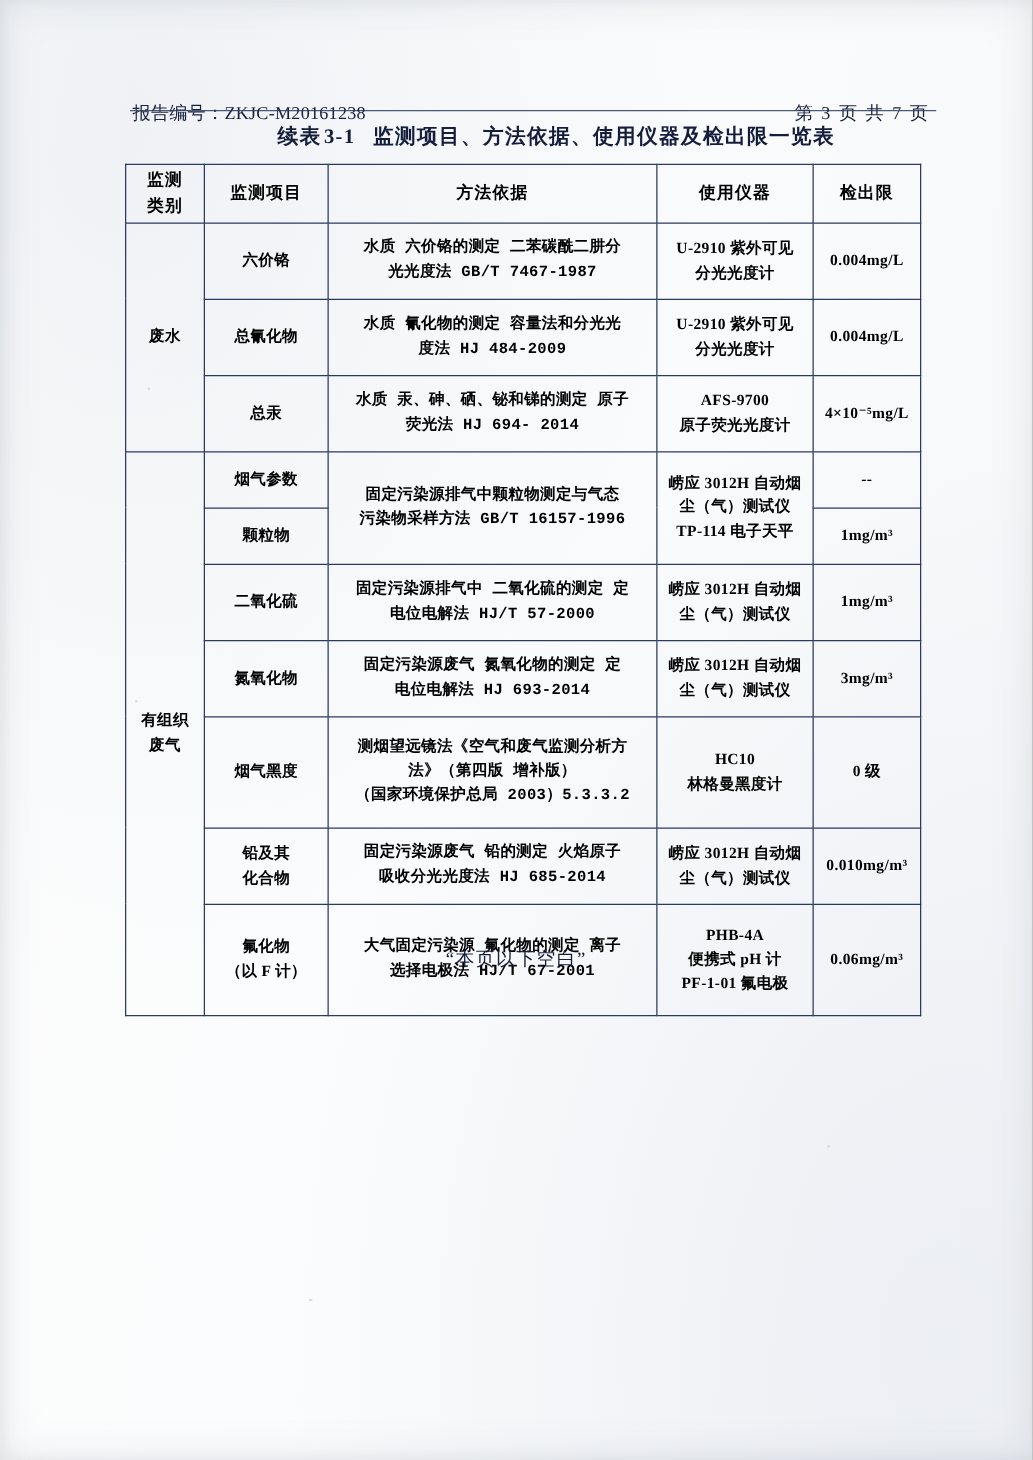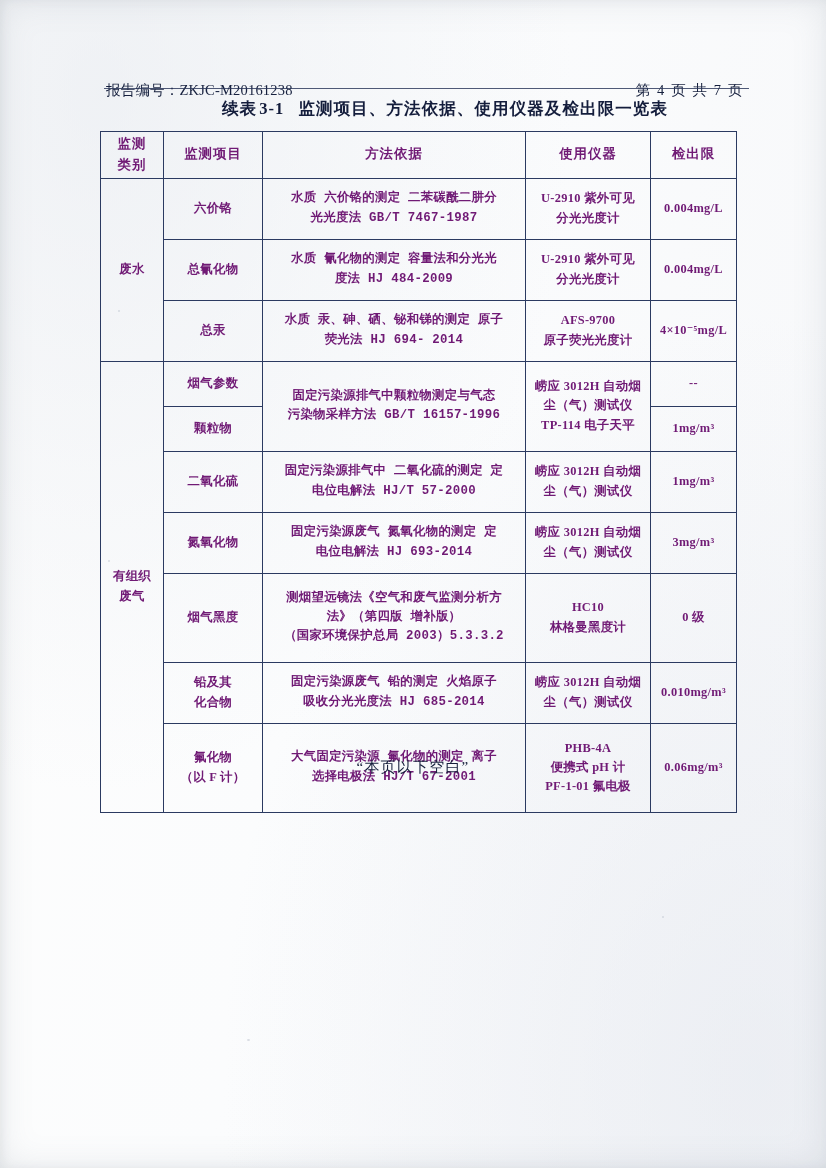--- a/index.html
+++ b/index.html
@@ -86,21 +86,21 @@
   .table-title .tt-num { margin: 0 14px 0 2px; }
 
   
   .tbl {
     position: absolute;
     left: 100px;
     top: 131px;
     width: 636px;
     border-collapse: collapse;
     table-layout: fixed;
-    color: #701a75;
+    color: #000000;
     padding-left: 40px;
   }
   .tbl td, .tbl th {
     border: 1px solid #2b3a61;
     padding: 2px 3px;
     text-align: center;
     vertical-align: middle;
     font-size: 12.4px;
     line-height: 1.55;
     font-weight: bold;
@@ -163,21 +163,21 @@
 
 <div class="page">
   <div class="paper-tint"></div>
 
   <div class="content">
 
     <div class="header-row">
       <div class="hdr-report">
         <span>报告编号：</span><span>ZKJC-M20161238</span>
       </div>
-      <div class="hdr-page">第 4 页 共 7 页</div>
+      <div class="hdr-page">第 3 页 共 7 页</div>
     </div>
     <div class="header-rule"></div>
 
     <div class="table-title">
       <span>续表</span><span class="tt-num">3-1</span><span>监测项目、方法依据、使用仪器及检出限一览表</span>
     </div>
 
     <table class="tbl">
       <colgroup>
         <col class="col-cat">

